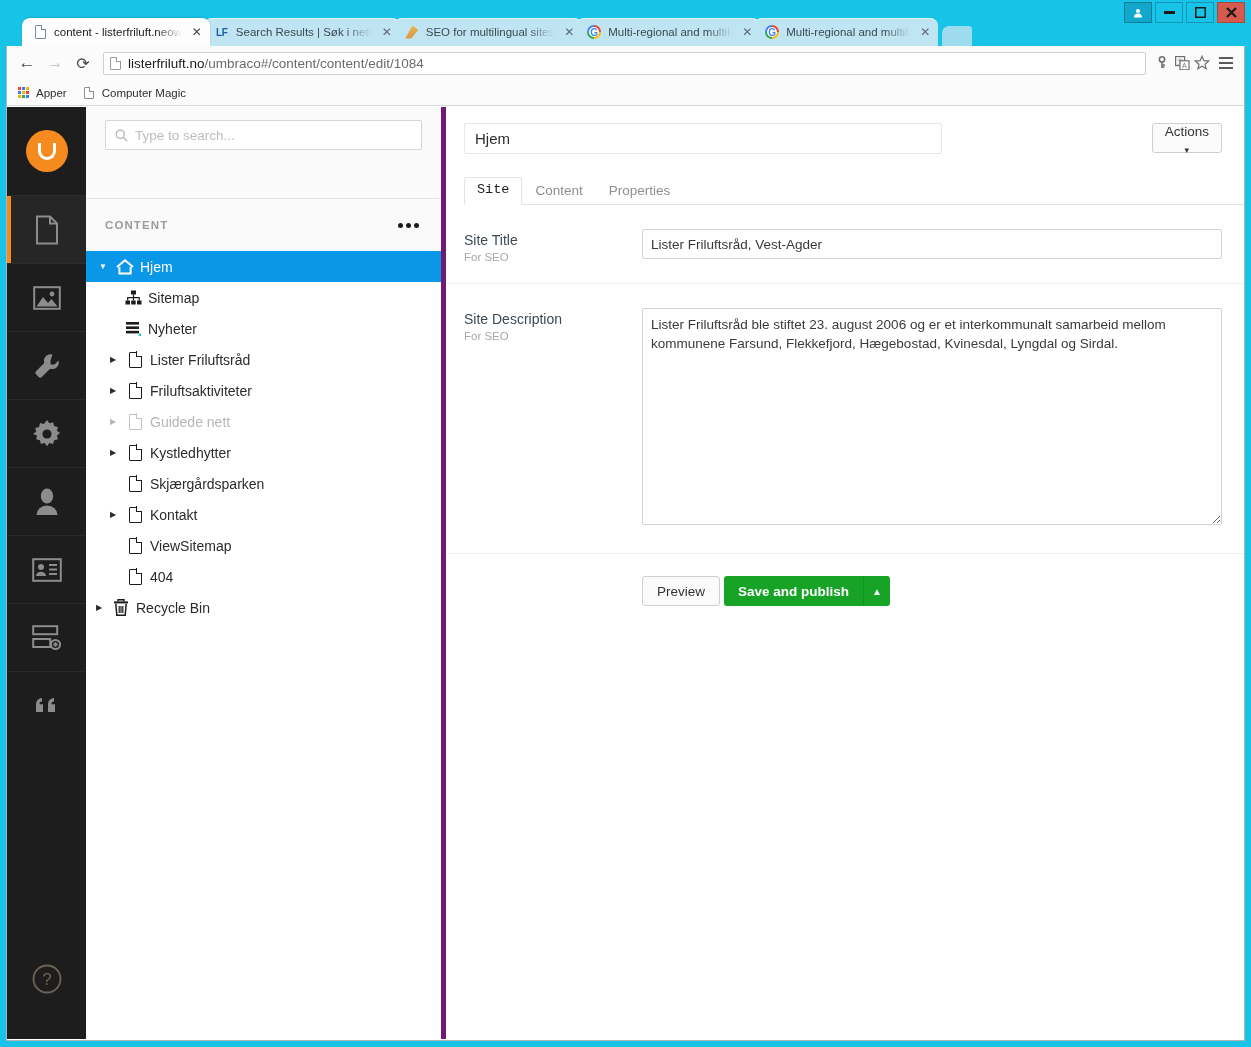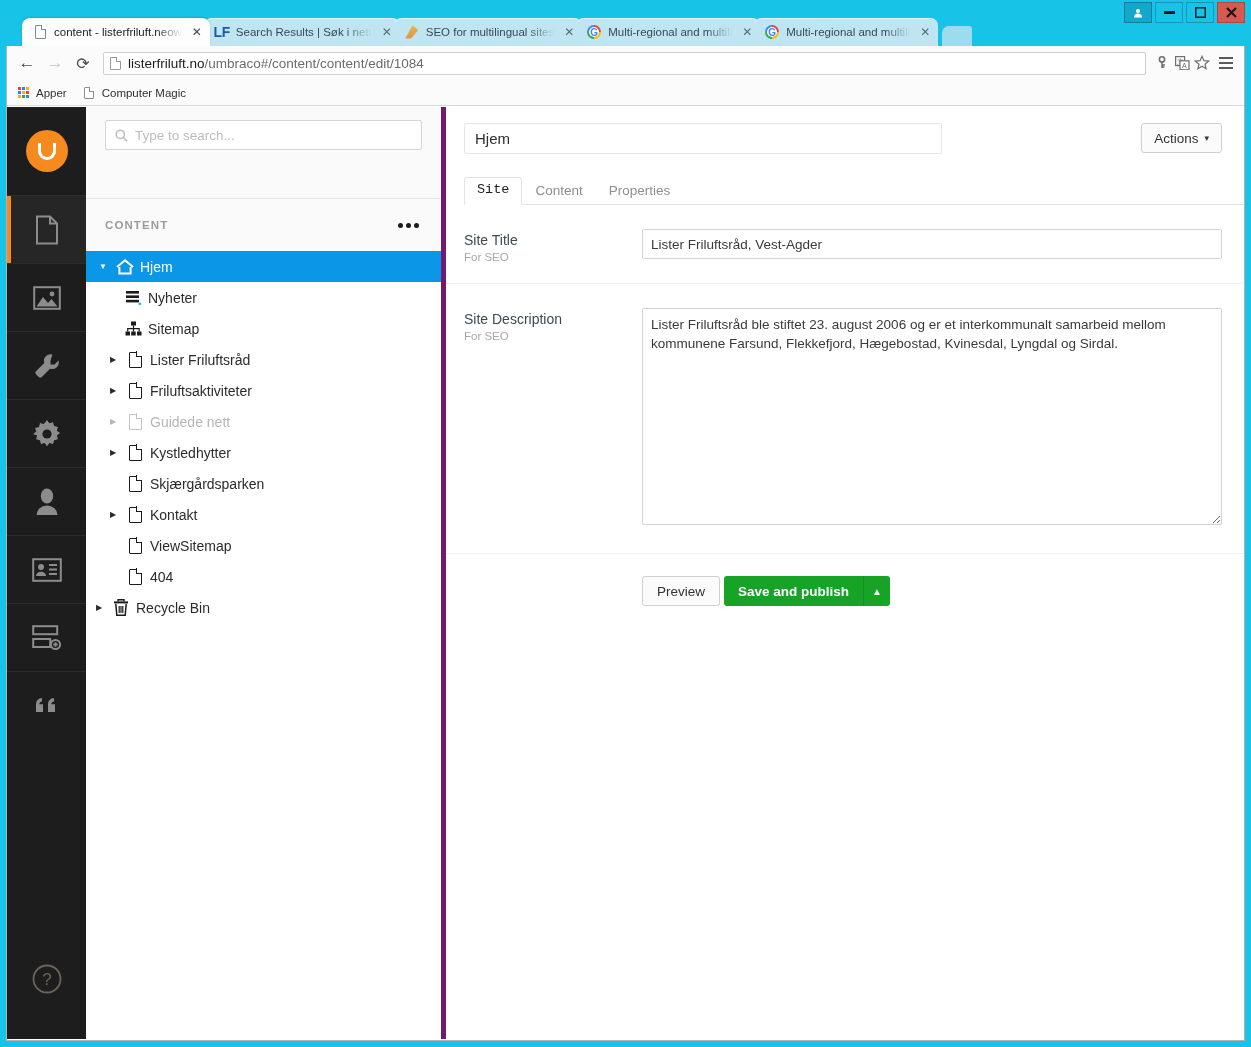--- a/index.html
+++ b/index.html
@@ -90,21 +90,21 @@
     margin-left: 10px;
     border-top-left-radius: 7px;
     border-top-right-radius: 3px;
     align-self: flex-end;
   }
   .fav-doc { width:11px; height:14px; border:1px solid #7a8a92; border-radius:1px; background:#fff;
              position:relative; }
   .fav-doc:after { content:""; position:absolute; right:-1px; top:-1px; width:4px; height:4px;
              background:#bfe4f2; border-left:1px solid #7a8a92; border-bottom:1px solid #7a8a92; }
   .tab.active .fav-doc:after { background:#fdfdfd; }
-  .fav-lf { font-size: 14px; font-weight: bold; color: #1b5ea8; letter-spacing: -0.3px; }
+  .fav-lf { font-size: 10px; font-weight: bold; color: #1b5ea8; letter-spacing: -0.3px; }
   .fav-g {
     width: 14px; height: 14px; border-radius: 50%;
     background: conic-gradient(#ea4335 0 25%, #fbbc05 25% 50%, #34a853 50% 75%, #4285f4 75% 100%);
     position: relative;
     display:flex; align-items:center; justify-content:center;
     font-size: 9px; font-weight: bold; color: #4285f4;
   }
   .fav-g:before {
     content:"G"; position:absolute; inset:2px; background:#fff; border-radius:50%;
     display:flex; align-items:center; justify-content:center; font-size:10px;
@@ -345,20 +345,21 @@
   #actions-btn {
     margin-left: auto;
     height: 30px;
     padding: 0 12px;
     background: #fbfbfb;
     border: 1px solid #cfcfcf;
     border-radius: 3px;
     font-size: 13.5px; color: #333;
     display: flex; align-items: center; gap: 6px;
     font-family: "Liberation Sans", sans-serif;
+    flex-direction: column;
   }
   #actions-btn .carr { font-size: 9px; }
 
   #tabs-row {
     margin: 21px 0 0 18px;
     padding-right: 22px;
     height: 30px;
     border-bottom: 1px solid #e4e4e4;
     display: flex; align-items: flex-end;
     gap: 0;
@@ -680,43 +681,43 @@
               <svg width="18" height="16" viewBox="0 0 18 16">
                   <path d="M1 8 L9 1.3 L17 8" fill="none" stroke="#fff" stroke-width="2"></path>
                   <path d="M3.4 8 V14.6 H14.6 V8" fill="none" stroke="#fff" stroke-width="2"></path>
                 </svg>
             </span>
             <span class="tlabel2">Hjem</span>
           </div>
 
           <div class="tnode" style="padding-left:34px">
             <span class="ticon">
-              <svg width="17" height="16" viewBox="0 0 17 16">
-                  <rect x="1" y="1" width="13" height="2.6" fill="#1b1b1b"></rect>
-                  <rect x="1" y="5.4" width="13" height="2.6" fill="#1b1b1b"></rect>
-                  <rect x="1" y="9.8" width="13" height="2.6" fill="#1b1b1b"></rect>
-                  <rect x="13.6" y="12.6" width="2.4" height="2.4" fill="#18c3e8"></rect>
-                </svg>
-            </span>
-            <span class="tlabel2">Nyheter</span>
-          </div>
-
-          <div class="tnode" style="padding-left:34px">
-            <span class="ticon">
               <svg width="17" height="15" viewBox="0 0 17 15">
                   <rect x="6" y="0.5" width="5" height="4" fill="#1b1b1b"></rect>
                   <rect x="0.5" y="10.5" width="4.5" height="4" fill="#1b1b1b"></rect>
                   <rect x="6.2" y="10.5" width="4.5" height="4" fill="#1b1b1b"></rect>
                   <rect x="12" y="10.5" width="4.5" height="4" fill="#1b1b1b"></rect>
                   <path d="M8.5 4.5 V7.6 M2.7 10.5 V7.6 H14.2 V10.5 M8.5 7.6 V10.5" stroke="#1b1b1b" stroke-width="1.2" fill="none"></path>
                 </svg>
             </span>
             <span class="tlabel2">Sitemap</span>
           </div>
 
+          <div class="tnode" style="padding-left:34px">
+            <span class="ticon">
+              <svg width="17" height="16" viewBox="0 0 17 16">
+                  <rect x="1" y="1" width="13" height="2.6" fill="#1b1b1b"></rect>
+                  <rect x="1" y="5.4" width="13" height="2.6" fill="#1b1b1b"></rect>
+                  <rect x="1" y="9.8" width="13" height="2.6" fill="#1b1b1b"></rect>
+                  <rect x="13.6" y="12.6" width="2.4" height="2.4" fill="#18c3e8"></rect>
+                </svg>
+            </span>
+            <span class="tlabel2">Nyheter</span>
+          </div>
+
           <div class="tnode" style="padding-left:18px">
             <span class="caret">▶</span>
             <span class="ticon">
                 <span class="doc-ico"></span>
               </span>
             <span class="tlabel2">Lister Friluftsråd</span>
           </div>
 
           <div class="tnode" style="padding-left:18px">
             <span class="caret">▶</span>

